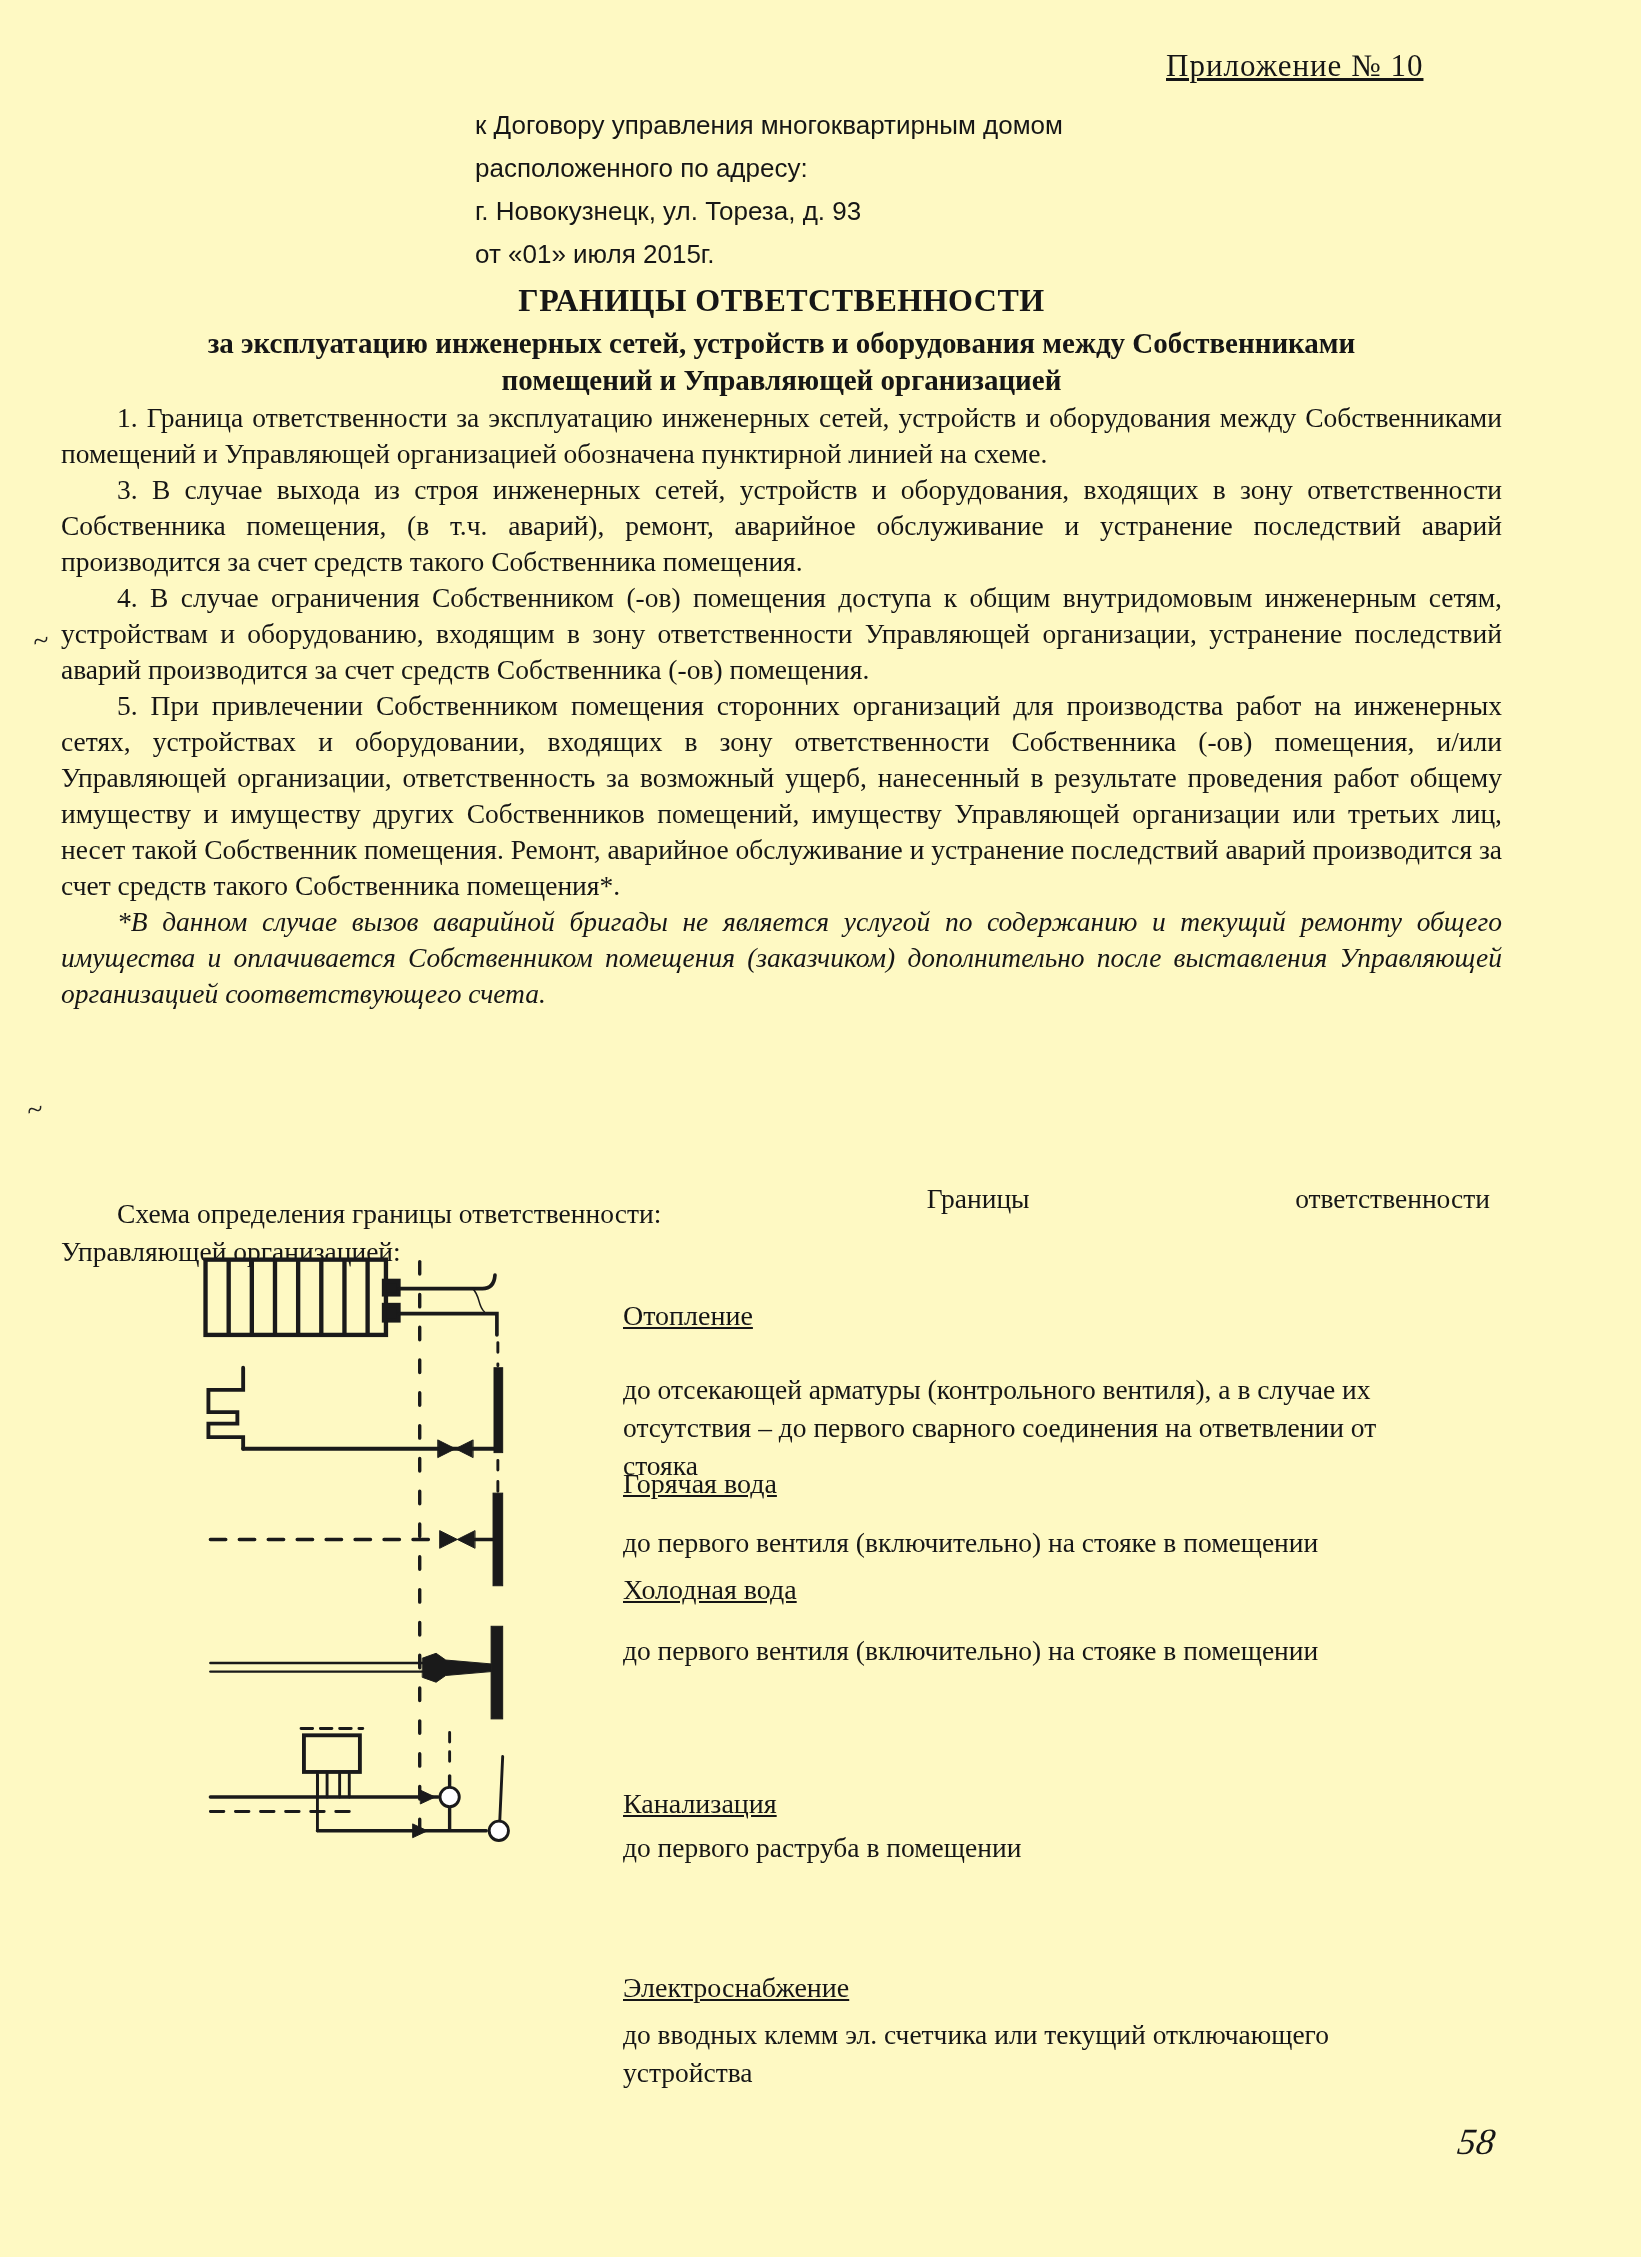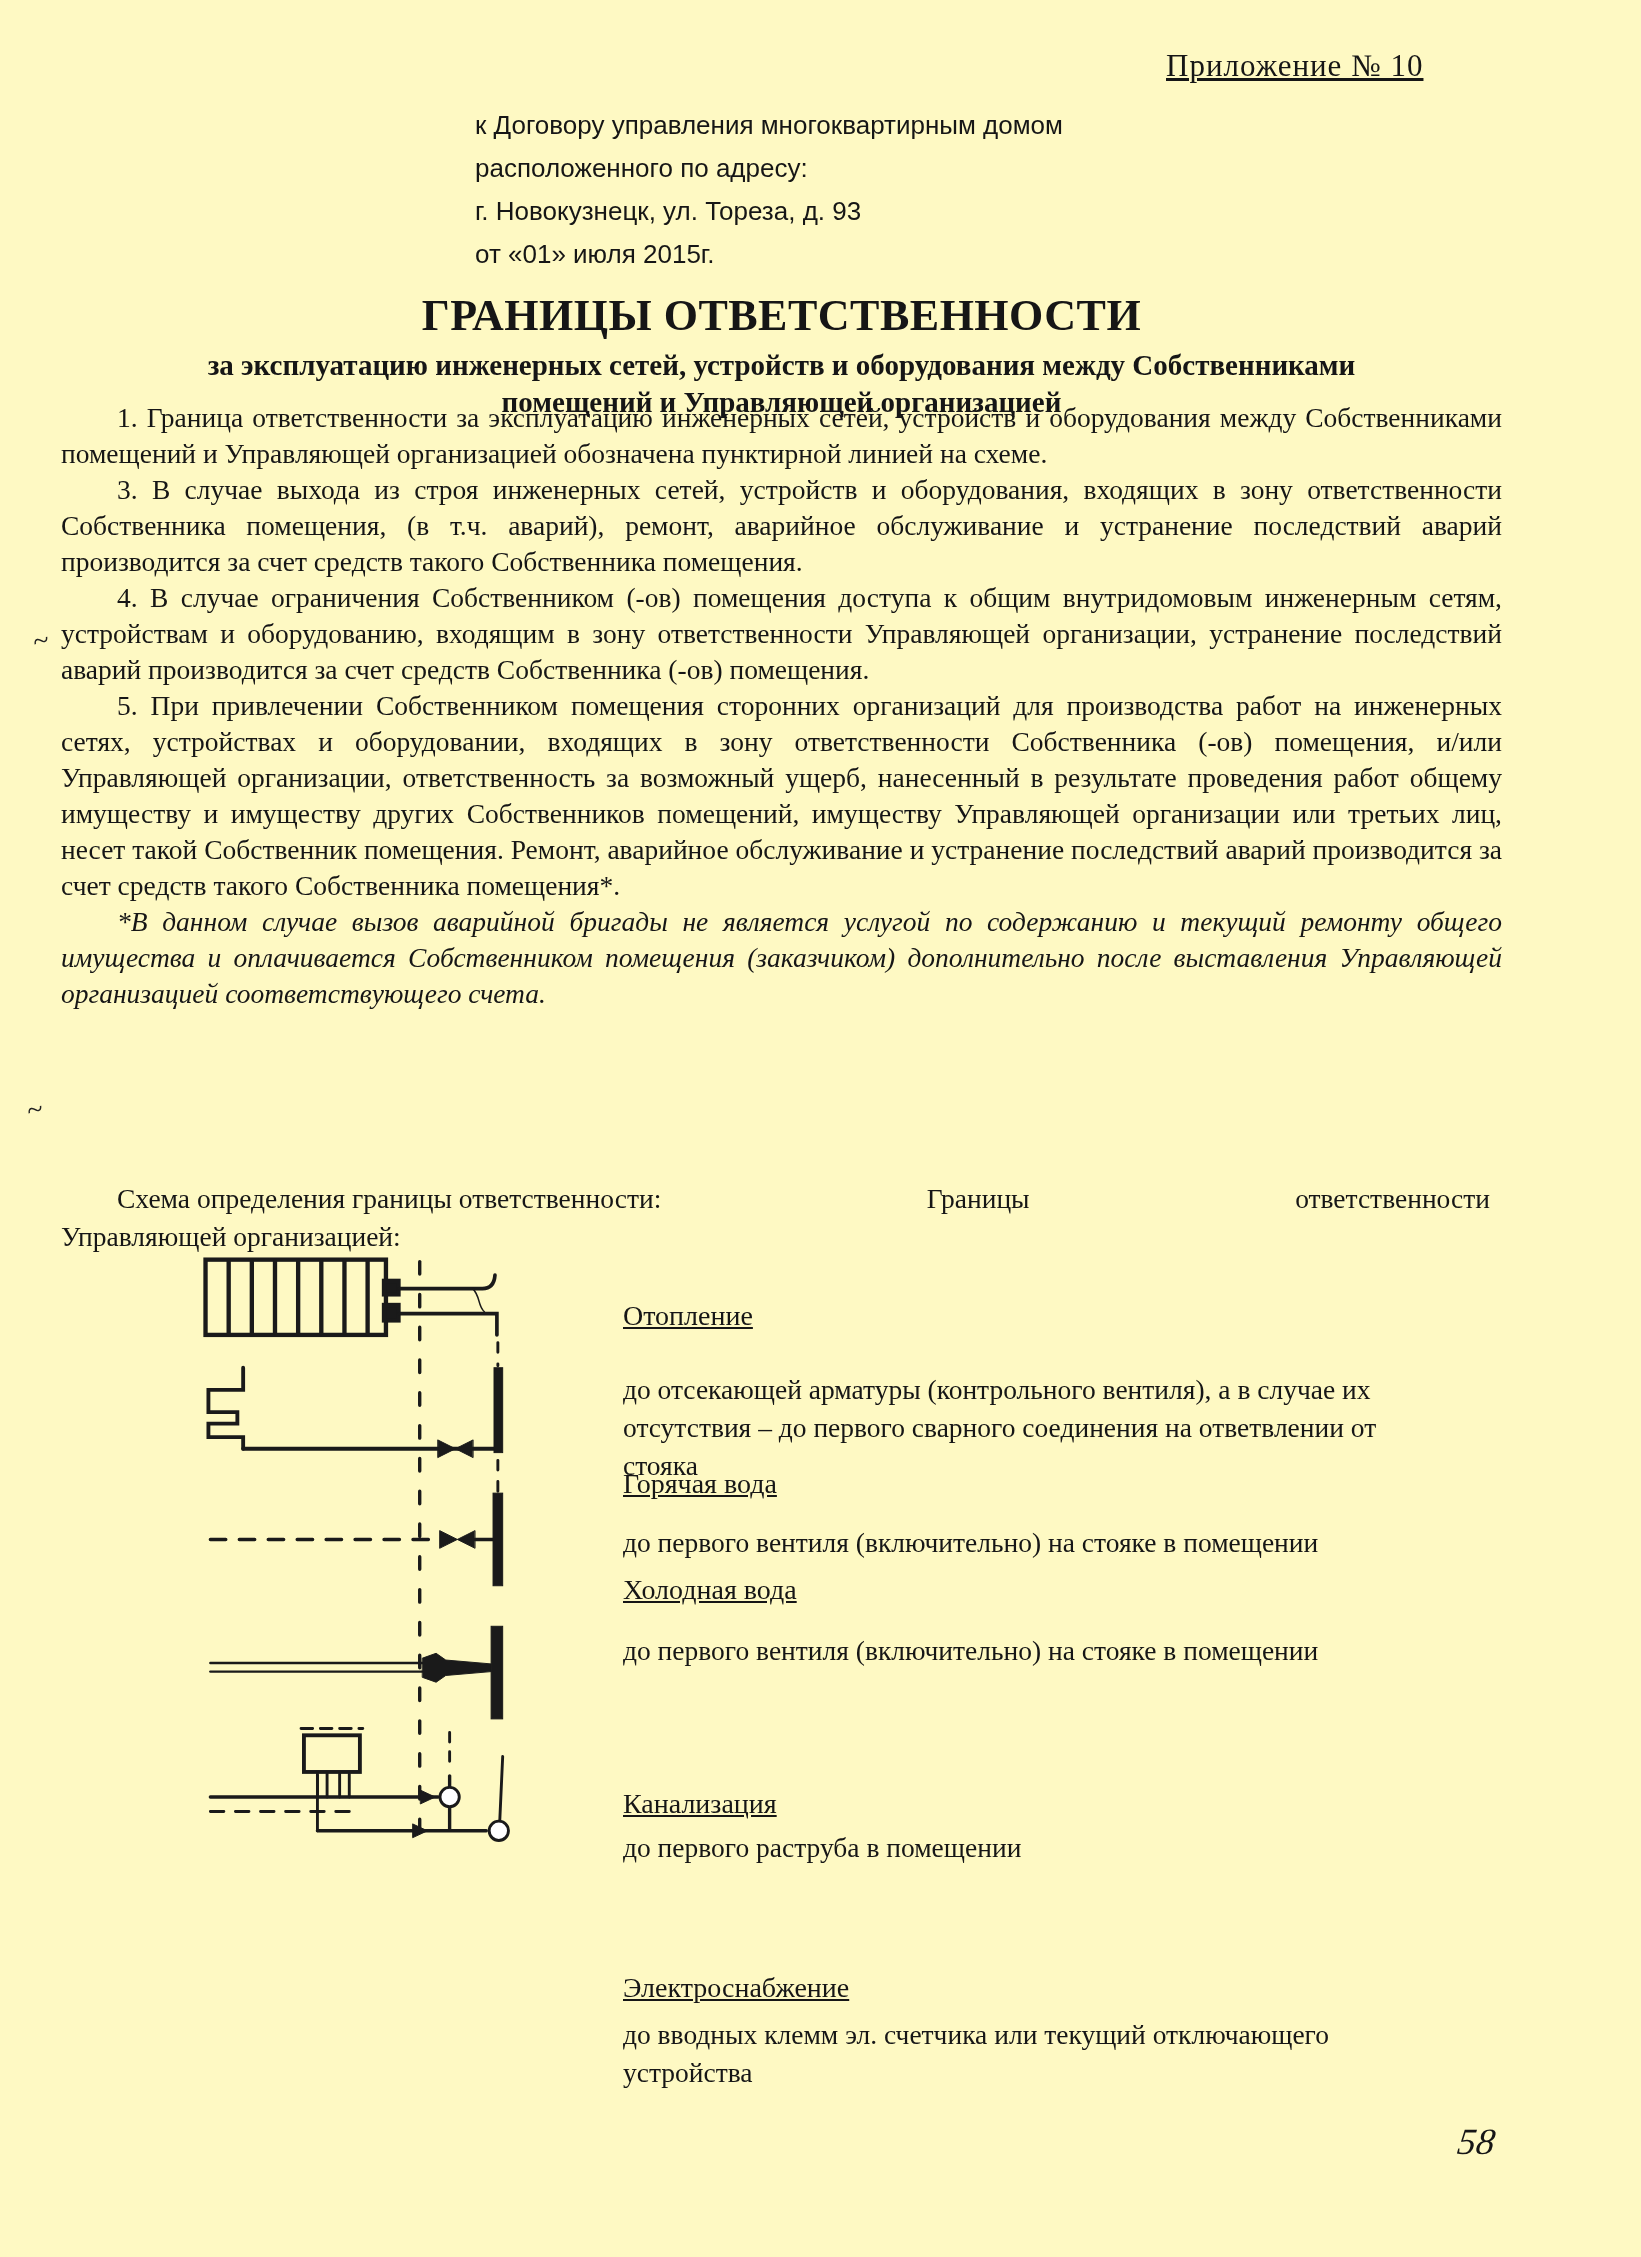--- a/index.html
+++ b/index.html
@@ -21,36 +21,36 @@
   .hdr{
     position:absolute;top:104px;left:475px;
     font-family:"Liberation Sans", sans-serif;
     font-size:26px;line-height:43px;white-space:nowrap;
   }
   
   .title-block{
     position:absolute;top:282px;left:61px;width:1441px;
     text-align:center;font-weight:bold;
   }
-  .title-main{font-size:44px;letter-spacing:0.5px;margin-top:8px;}
+  .title-main{font-size:32px;letter-spacing:0.5px;}
   .title-sub{font-size:29px;max-width:1217px;margin:5.8px auto 0;line-height:37px;}
   
   .body-block{
     position:absolute;top:400px;left:61px;width:1441px;
     font-size:27.5px;line-height:36px;text-align:justify;
   }
   .body-block p{margin:0;text-indent:56px;}
   .footnote{font-style:italic;}
   
   .scheme-intro{
     position:absolute;top:1180px;left:61px;width:1429px;
     font-size:27.5px;line-height:38px;
   }
   .scheme-intro .l1{display:flex;justify-content:space-between;}
-  .scheme-intro .lead{margin-left:56px;}
+  .scheme-intro .lead{margin-left:56px;margin-top:15px;}
   
   .diagram{position:absolute;left:135px;top:1250px;width:444px;height:603px;}
   .diagram svg{width:100%;height:100%;}
   
   .legend-term{
     position:absolute;left:623px;
     font-size:28px;text-decoration:underline;white-space:nowrap;
   }
   .legend-desc{
     position:absolute;left:623px;

